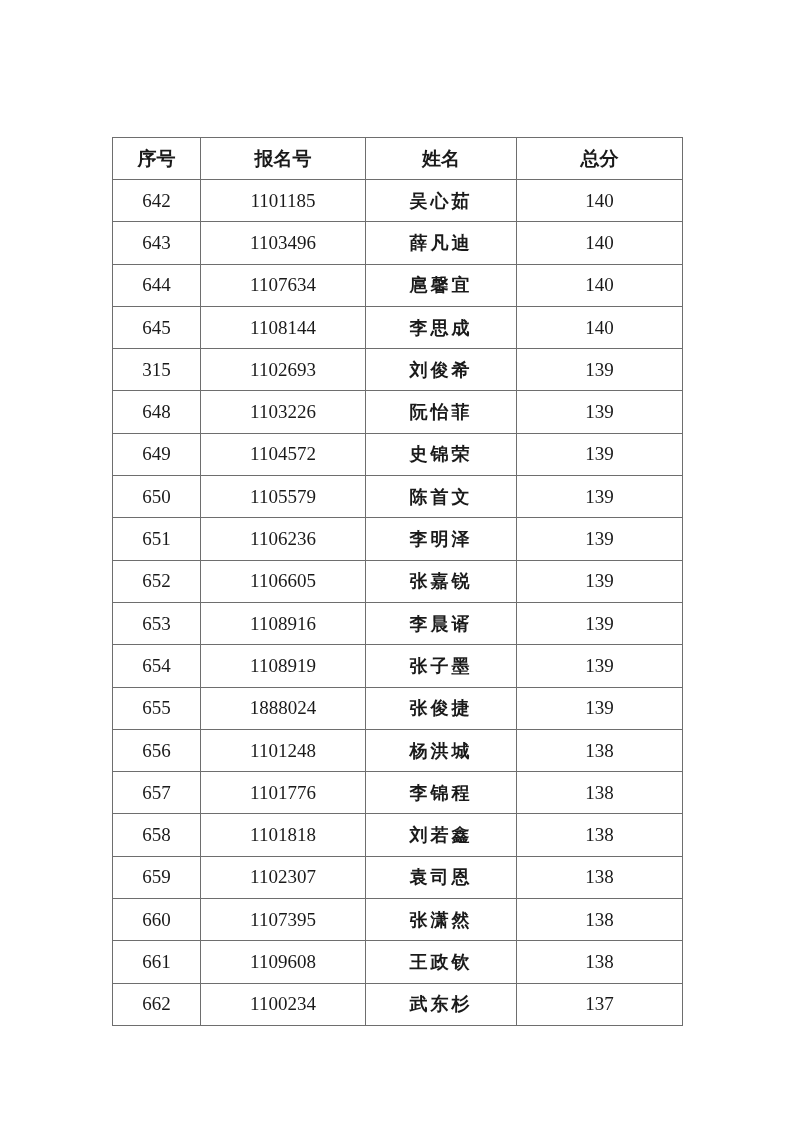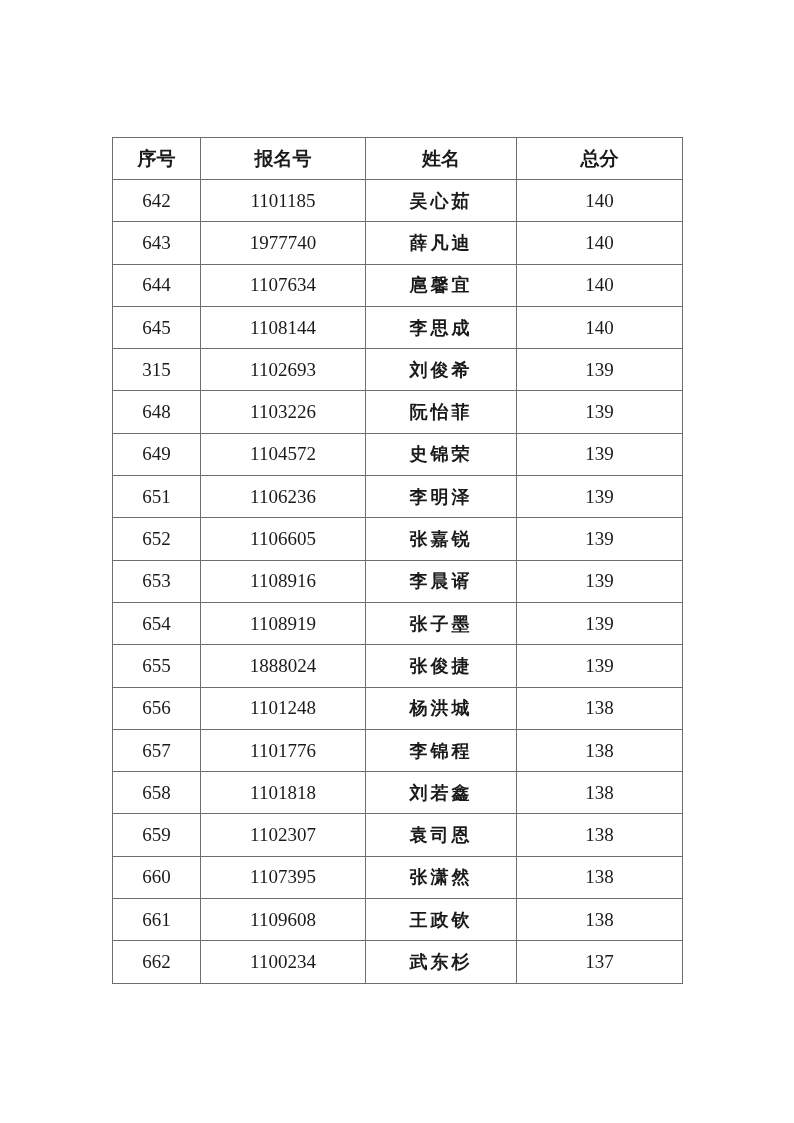--- a/index.html
+++ b/index.html
@@ -78,21 +78,21 @@
     </thead>
     <tbody>
       <tr>
         <td>642</td>
         <td>1101185</td>
         <td class="name">吴心茹</td>
         <td>140</td>
       </tr>
       <tr>
         <td>643</td>
-        <td>1977740</td>
+        <td>1103496</td>
         <td class="name">薛凡迪</td>
         <td>140</td>
       </tr>
       <tr>
         <td>644</td>
         <td>1107634</td>
         <td class="name">扈馨宜</td>
         <td>140</td>
       </tr>
       <tr>
@@ -110,20 +110,26 @@
       <tr>
         <td>648</td>
         <td>1103226</td>
         <td class="name">阮怡菲</td>
         <td>139</td>
       </tr>
       <tr>
         <td>649</td>
         <td>1104572</td>
         <td class="name">史锦荣</td>
+        <td>139</td>
+      </tr>
+      <tr>
+        <td>650</td>
+        <td>1105579</td>
+        <td class="name">陈首文</td>
         <td>139</td>
       </tr>
       <tr>
         <td>651</td>
         <td>1106236</td>
         <td class="name">李明泽</td>
         <td>139</td>
       </tr>
       <tr>
         <td>652</td>

